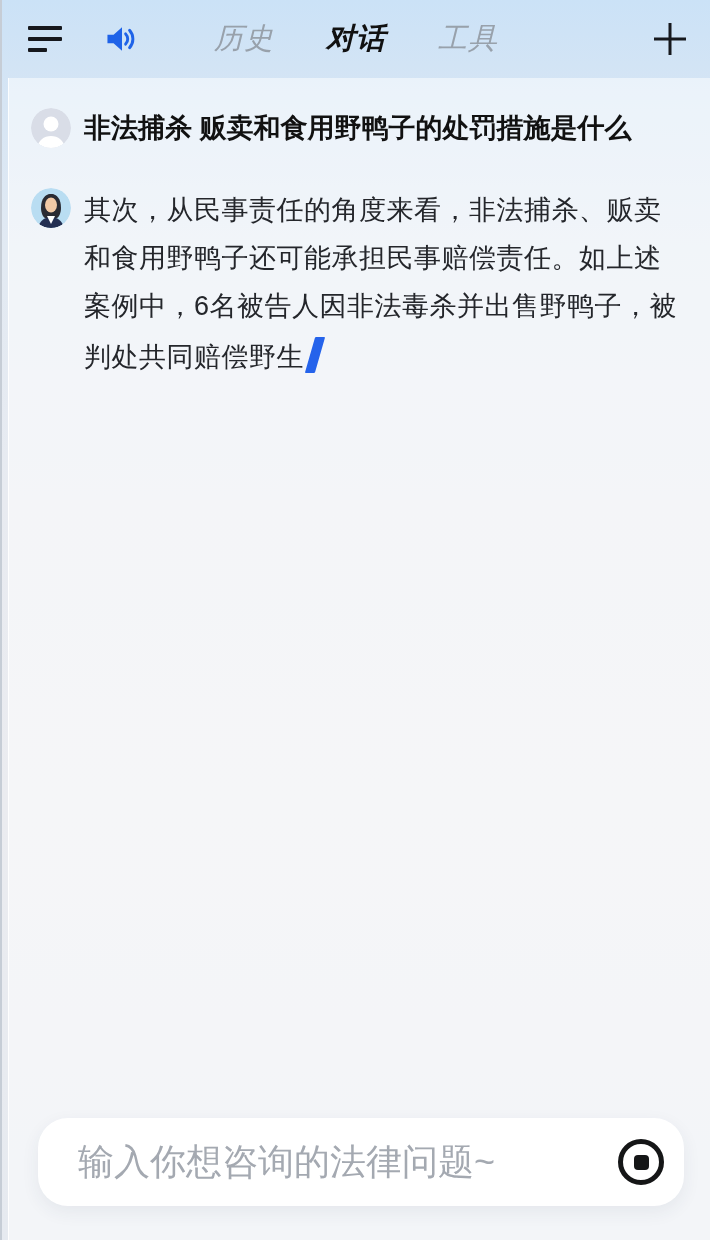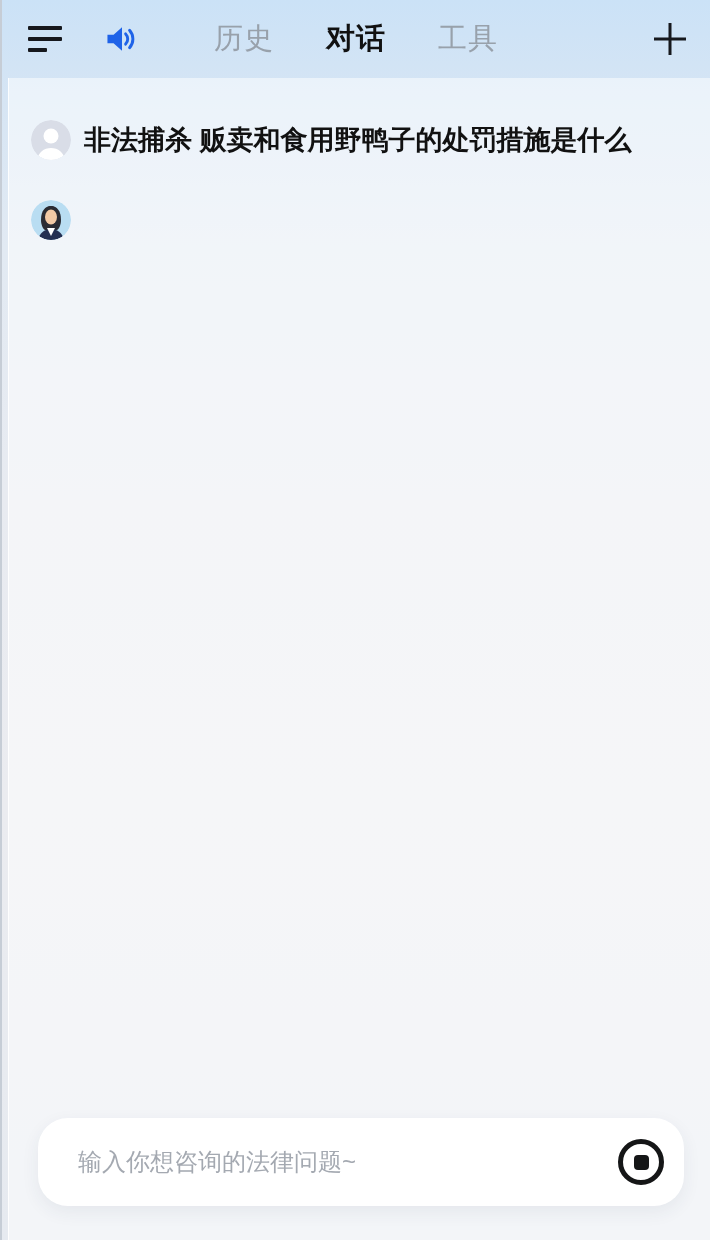--- a/index.html
+++ b/index.html
@@ -10,41 +10,41 @@
     border-left:2px solid #c6cdd6;
     box-sizing:border-box;
   }
   
   .topbar{position:absolute;top:0;left:0;right:0;height:78px;display:flex;align-items:center;}
   .menu-btn{margin-left:26px;width:36px;height:30px;display:flex;flex-direction:column;justify-content:center;gap:7px;cursor:pointer;}
   .menu-btn .bar{height:4px;background:#16181d;border-radius:1px;}
   .menu-btn .bar.b1,.menu-btn .bar.b2{width:34px;}
   .menu-btn .bar.b3{width:19px;}
   .speaker{margin-left:38px;width:40px;height:36px;display:flex;align-items:center;justify-content:center;cursor:pointer;}
-  .tabs{display:flex;gap:52px;margin-left:72px;align-items:center;}
+  .tabs{display:flex;gap:52px;margin-left:72px;align-items:center;font-style:italic;}
   .tab{font-size:29px;color:#98a1ab;letter-spacing:1px;cursor:pointer;}
   .tab.active{color:#111;font-weight:700;text-align:right;}
   .plus-btn{margin-left:auto;margin-right:22px;width:36px;height:36px;position:relative;cursor:pointer;}
   .plus-btn::before,.plus-btn::after{content:"";position:absolute;background:#16181d;}
   .plus-btn::before{left:50%;top:2px;bottom:2px;width:3px;transform:translateX(-50%);}
   .plus-btn::after{top:50%;left:2px;right:2px;height:3px;transform:translateY(-50%);}
   
   .panel{position:absolute;top:78px;left:6px;right:0;bottom:0;background:rgba(255,255,255,0.52);border-left:1px solid rgba(255,255,255,0.85);box-sizing:border-box;}
   .msg-row{display:flex;align-items:flex-start;padding:0 24px 0 22px;}
-  .msg-row.user{margin-top:40px;}
+  .msg-row.user{margin-top:28px;}
   .msg-row.assistant{margin-top:36px;}
   .avatar{flex:0 0 40px;width:40px;height:40px;border-radius:50%;overflow:hidden;margin-top:2px;}
   .msg-text{margin-left:13px;flex:1;}
   .user-text{font-size:27px;font-weight:700;color:#111;line-height:44px;}
   .assistant-text p{margin:0;font-size:27px;color:#24262b;line-height:48px;letter-spacing:0.5px;}
   .caret{display:inline-block;width:10px;height:36px;background:#2563eb;transform:skewX(-16deg) translateY(7px);margin-left:8px;border-radius:1px;}
   
   .composer{position:absolute;left:29px;bottom:34px;width:646px;height:88px;background:#fff;border-radius:30px;
     box-shadow:0 6px 18px rgba(40,60,90,0.07);display:flex;align-items:center;}
-  .composer-input{flex:1;border:none;outline:none;background:transparent;margin-left:38px;font-size:24px;color:#333;
+  .composer-input{flex:1;border:none;outline:none;background:transparent;margin-left:38px;font-size:36px;color:#333;
     font-family:"Liberation Sans","DejaVu Sans",sans-serif;}
   .composer-input::placeholder{color:#a4a9b1;}
   .stop-btn{flex:0 0 46px;width:46px;height:46px;border:5px solid #151617;border-radius:50%;box-sizing:border-box;
     margin-right:20px;display:flex;align-items:center;justify-content:center;cursor:pointer;background:#fff;}
   .stop-square{width:15px;height:15px;background:#151617;border-radius:4px;}
 </style>
 </head>
 <body>
 
 <div class="screen">
@@ -102,20 +102,21 @@
           <g clip-path="url(#ac)">
             <path d="M10 20c0-9 4-14 10-14s10 5 10 14c0 5-2 9-4 10H14c-2-1-4-5-4-10z" fill="#2a2b33"></path>
             <ellipse cx="20" cy="17" rx="6" ry="7.5" fill="#f2c9a5"></ellipse>
             <path d="M13 12c1-4 4-6 7-6s6 2 7 6c-2-2-4-3-7-3s-5 1-7 3z" fill="#2a2b33"></path>
             <path d="M6 44c1-10 7-15 14-15s13 5 14 15z" fill="#232f52"></path>
             <path d="M16 28h8l-4 8z" fill="#ffffff"></path>
           </g>
         </svg>
       </div>
       <div class="msg-text assistant-text">
+        <p><span>其次，从民事责任的角度来看，非法捕杀、贩卖和食用野鸭子还可能承担民事赔偿责任。如上述案例中，6名被告人因非法毒杀并出售野鸭子，被判处共同赔偿野生</span><span class="caret"></span></p>
       </div>
     </div>
 
     <div class="composer">
       <input class="composer-input" type="text" placeholder="输入你想咨询的法律问题~" style="">
       <div class="stop-btn">
         <div class="stop-square"></div>
       </div>
     </div>
 

